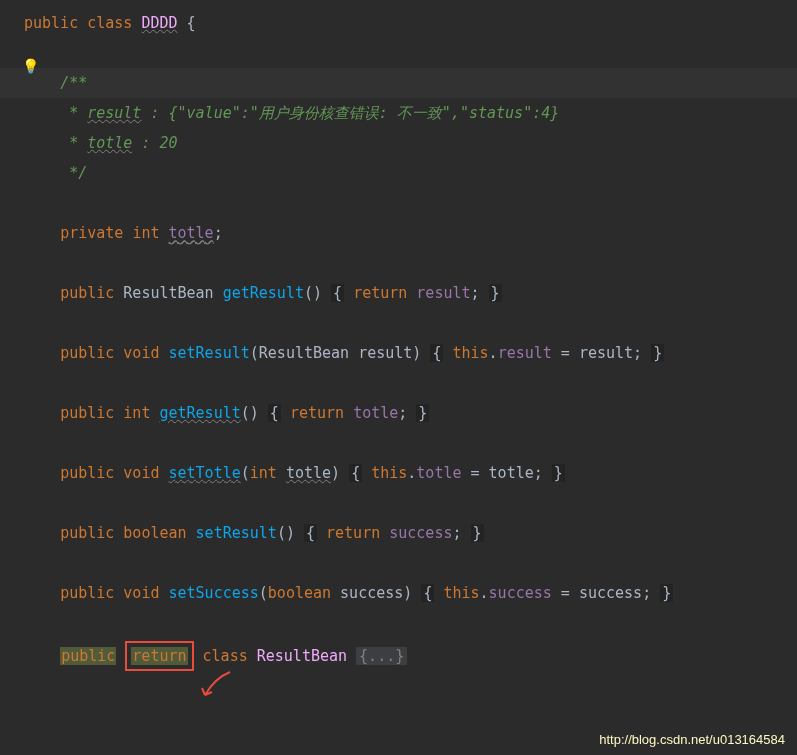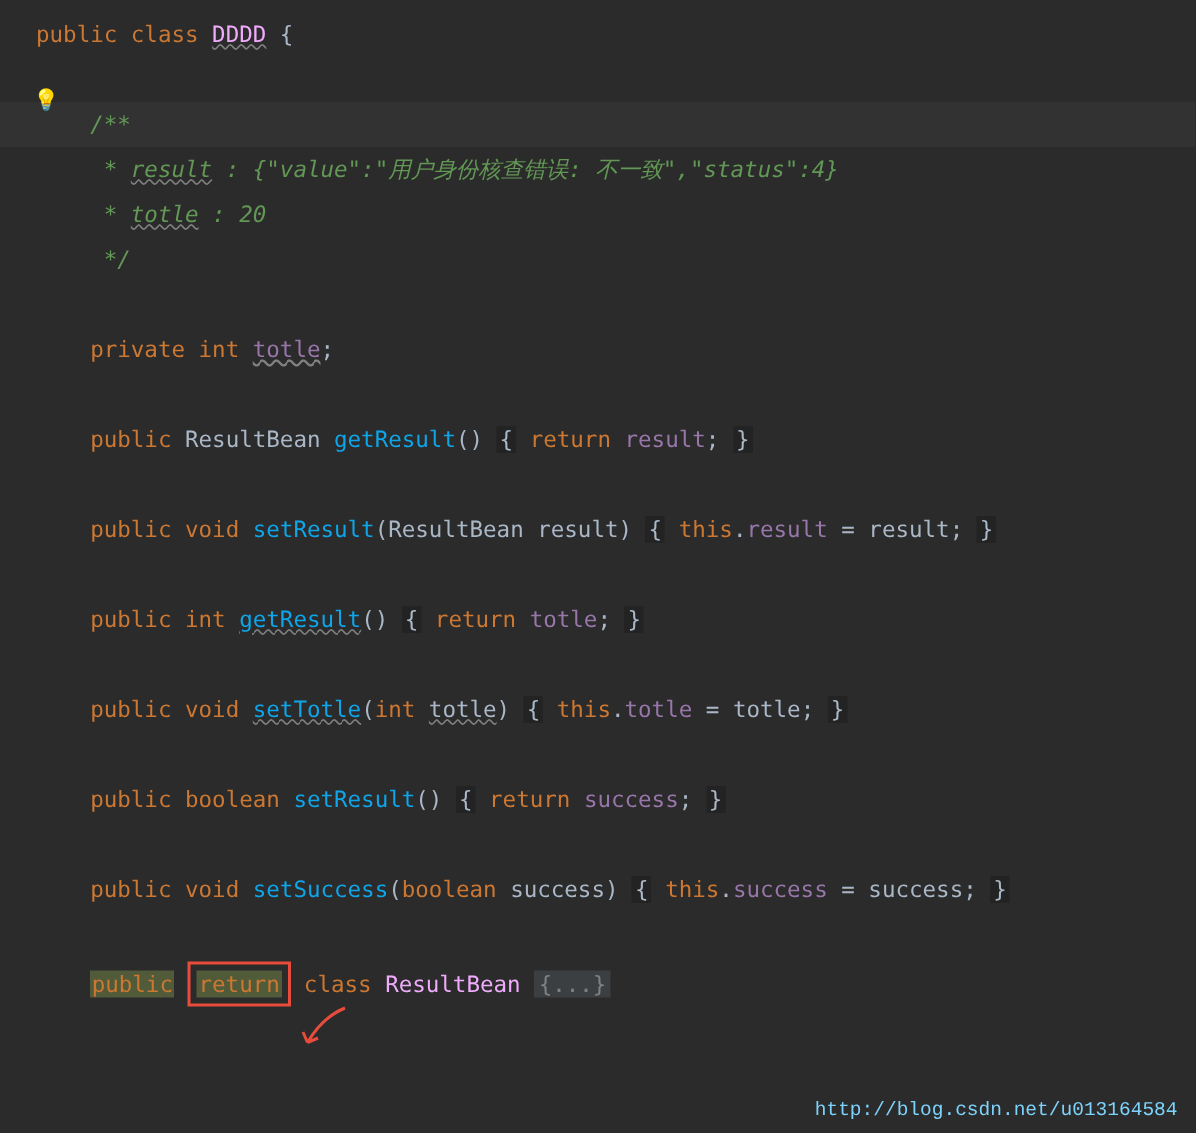--- a/index.html
+++ b/index.html
@@ -75,23 +75,23 @@
     }
     .red-box {
       border: 2px solid #e74c3c;
       padding: 1px 4px;
       display: inline-block;
     }
     .watermark {
       position: absolute;
       bottom: 8px;
       right: 12px;
-      color: #7dd3fc;
+      color: #fef9c3;
       font-size: 13px;
-      font-family: Liberation Mono, monospace;
+      font-family: Liberation Sans, sans-serif;
     }
     .arrow {
       position: absolute;
       left: 200px;
       bottom: 55px;
       pointer-events: none;
     }
     .fold {
       color: #808080;
       background: #3c3f41;

